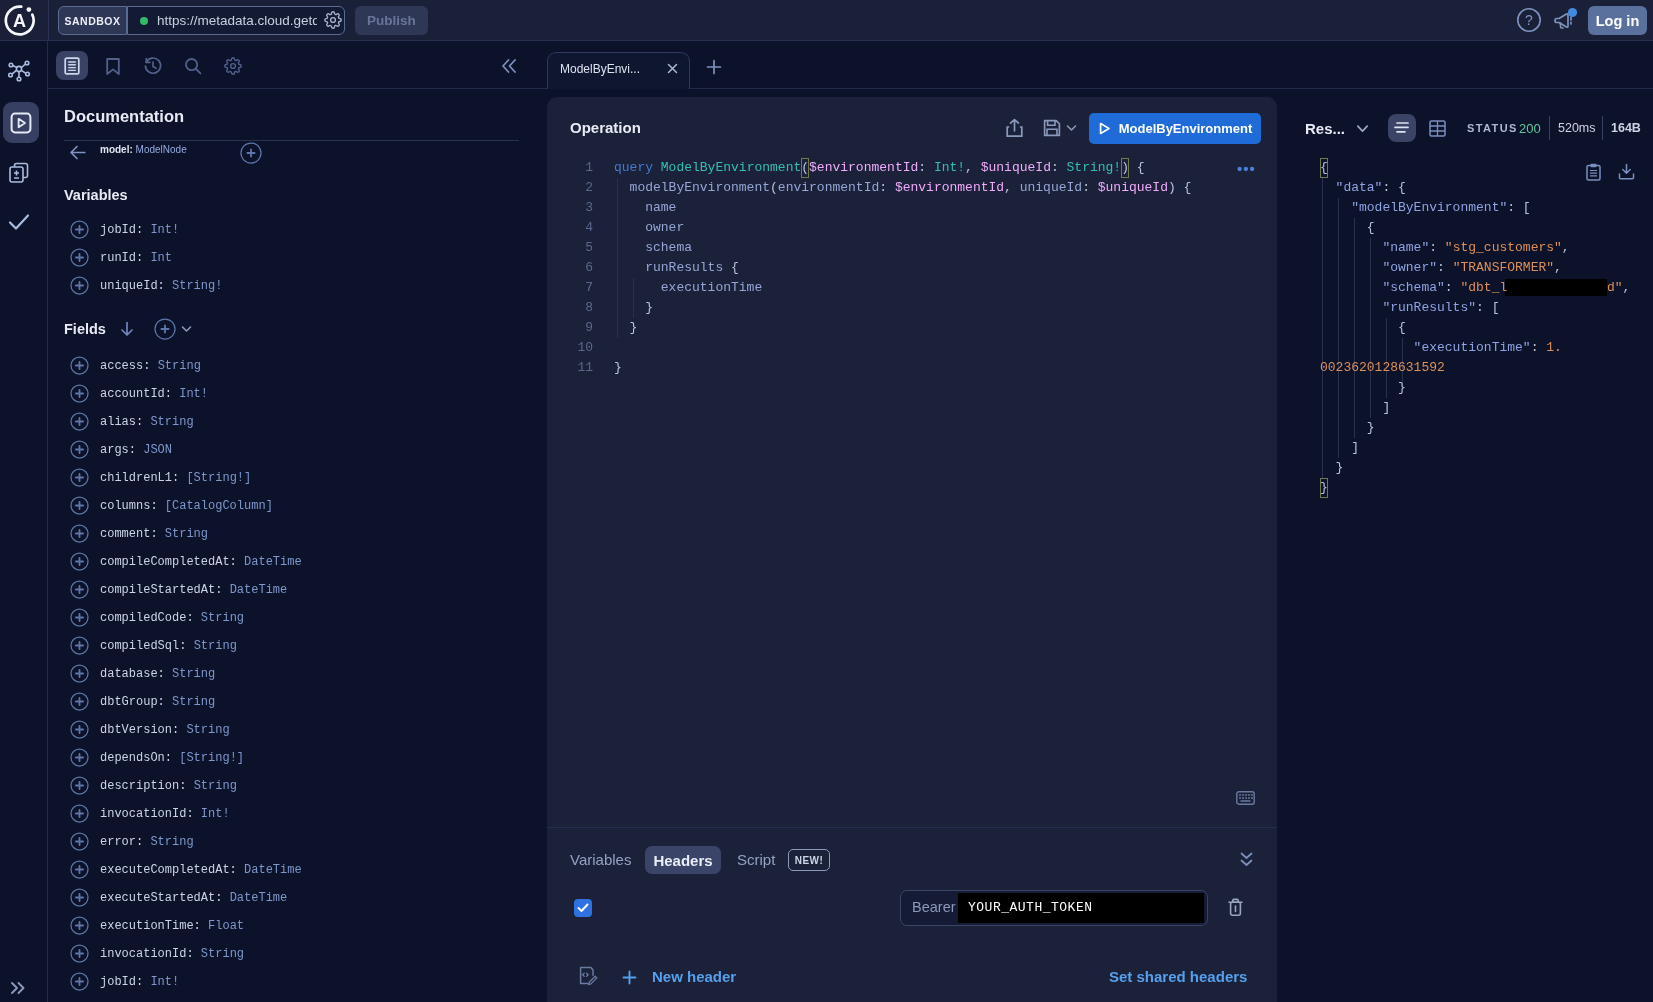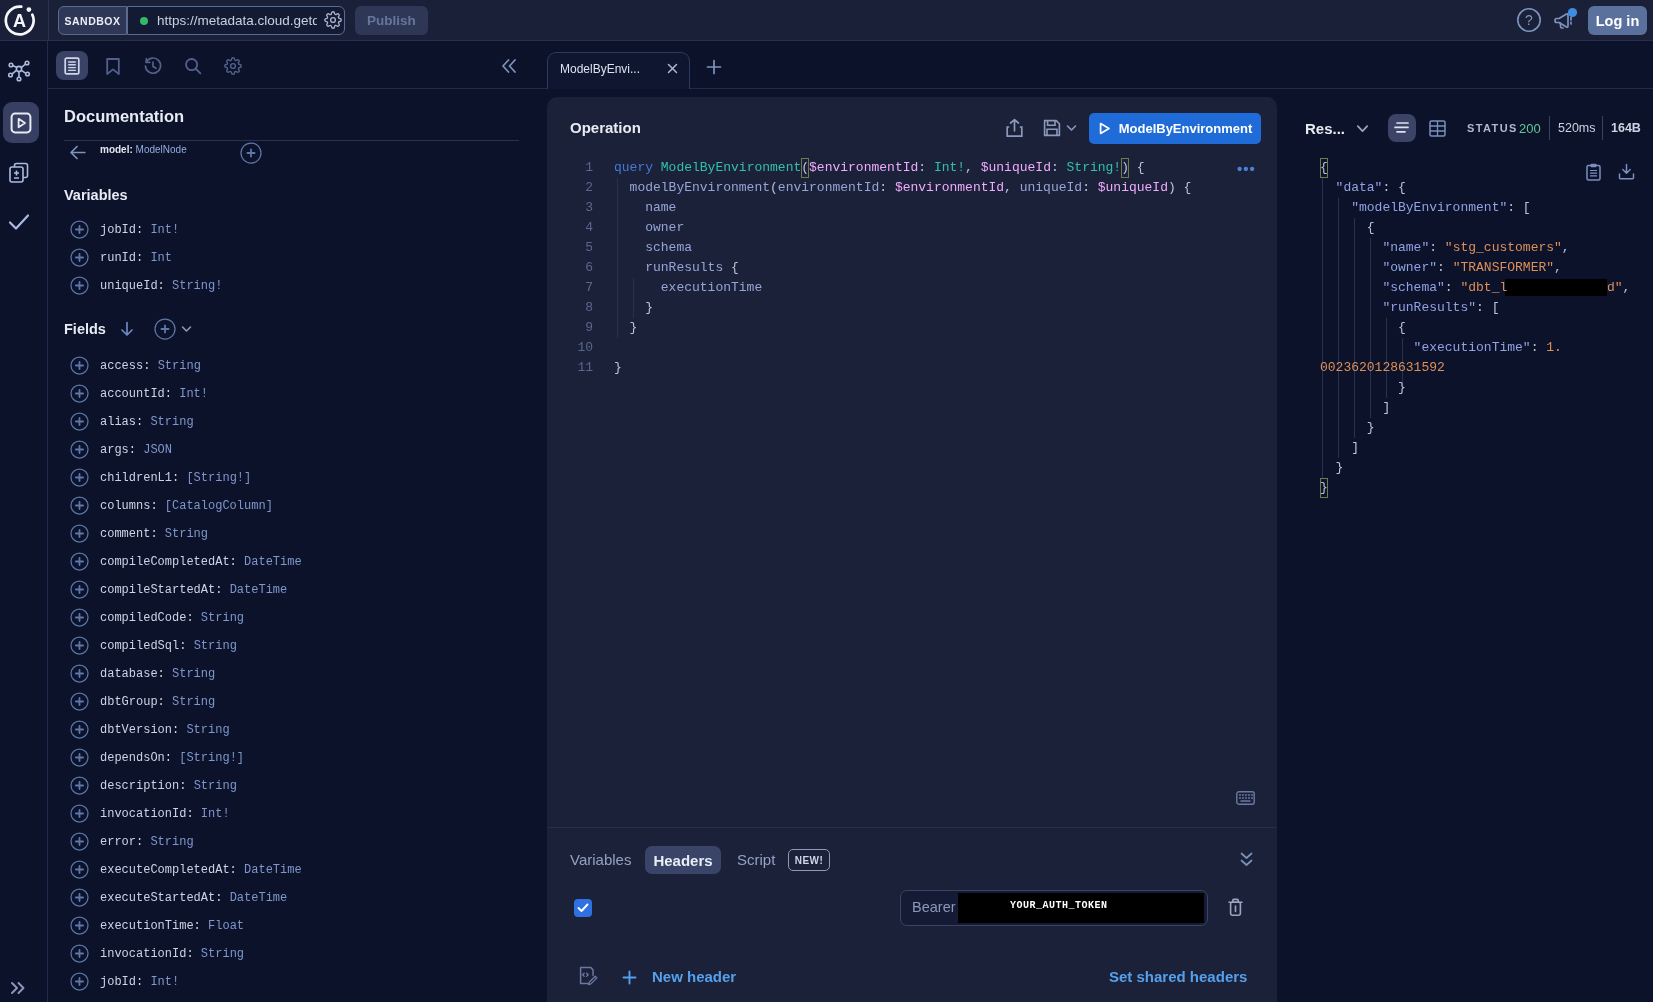--- a/index.html
+++ b/index.html
@@ -317,21 +317,21 @@
 <svg class="abs" style="left:1239px;top:851px" width="15" height="17" viewBox="0 0 15 17">
 <path d="M2.5 2.5 7.5 7l5-4.5M2.5 9.5 7.5 14l5-4.5" fill="none" stroke="#7b90bb" stroke-width="1.7" stroke-linecap="round" stroke-linejoin="round"></path>
 </svg>
 <div class="abs" style="left:574px;top:899px;width:18px;height:18px;background:#2f71e0;border-radius:4px"></div>
 <svg class="abs" style="left:577px;top:903px" width="12" height="10" viewBox="0 0 12 10">
 <path d="M1.5 5 4.5 8 10.5 1.5" fill="none" stroke="#fff" stroke-width="1.9" stroke-linecap="round" stroke-linejoin="round"></path>
 </svg>
 <div class="abs" style="left:900px;top:890px;width:308px;height:36px;background:#151b35;border:1px solid #3a4464;border-radius:7px"></div>
 <div class="abs" style="left:912px;top:899px;font-size:14.5px;color:#8c99b8">Bearer</div>
 <div class="abs" style="left:958px;top:893px;width:246px;height:30px;background:#000"></div>
-<div class="abs mono" style="left:1010px;top:900px;font-size:10px;font-weight:bold;color:#fff;letter-spacing:.5px">YOUR_AUTH_TOKEN</div>
+<div class="abs mono" style="left:968px;top:900px;font-size:13px;font-weight:normal;color:#fff;letter-spacing:.5px">YOUR_AUTH_TOKEN</div>
 <svg class="abs" style="left:1227px;top:898px" width="17" height="19" viewBox="0 0 17 19">
 <path d="M2 4.2h13" stroke="#99a5c0" stroke-width="1.6" stroke-linecap="round"></path>
 <path d="M5.8 4V2.4a1 1 0 0 1 1-1h3.4a1 1 0 0 1 1 1V4" fill="none" stroke="#99a5c0" stroke-width="1.6"></path>
 <rect x="3.6" y="4.2" width="9.8" height="13" rx="1.6" fill="none" stroke="#99a5c0" stroke-width="1.6"></rect>
 <path d="M8.5 8v5.5" stroke="#99a5c0" stroke-width="1.6" stroke-linecap="round"></path>
 </svg>
 <svg class="abs" style="left:578px;top:966px" width="20" height="20" viewBox="0 0 20 20">
 <path d="M15 9.2V3.8L12.6 1.4H2.6v16h7" fill="none" stroke="#6b7aa0" stroke-width="1.5" stroke-linecap="round" stroke-linejoin="round"></path>
 <path d="M6.2 7.2 4.6 8.8l1.6 1.6M8.6 7.2l1.6 1.6-1.6 1.6" fill="none" stroke="#6b7aa0" stroke-width="1.3" stroke-linecap="round" stroke-linejoin="round"></path>
 <path d="M11.2 16.2l6-6 1.7 1.7-6 6-2.3.6Z" fill="none" stroke="#6b7aa0" stroke-width="1.3" stroke-linejoin="round"></path>

